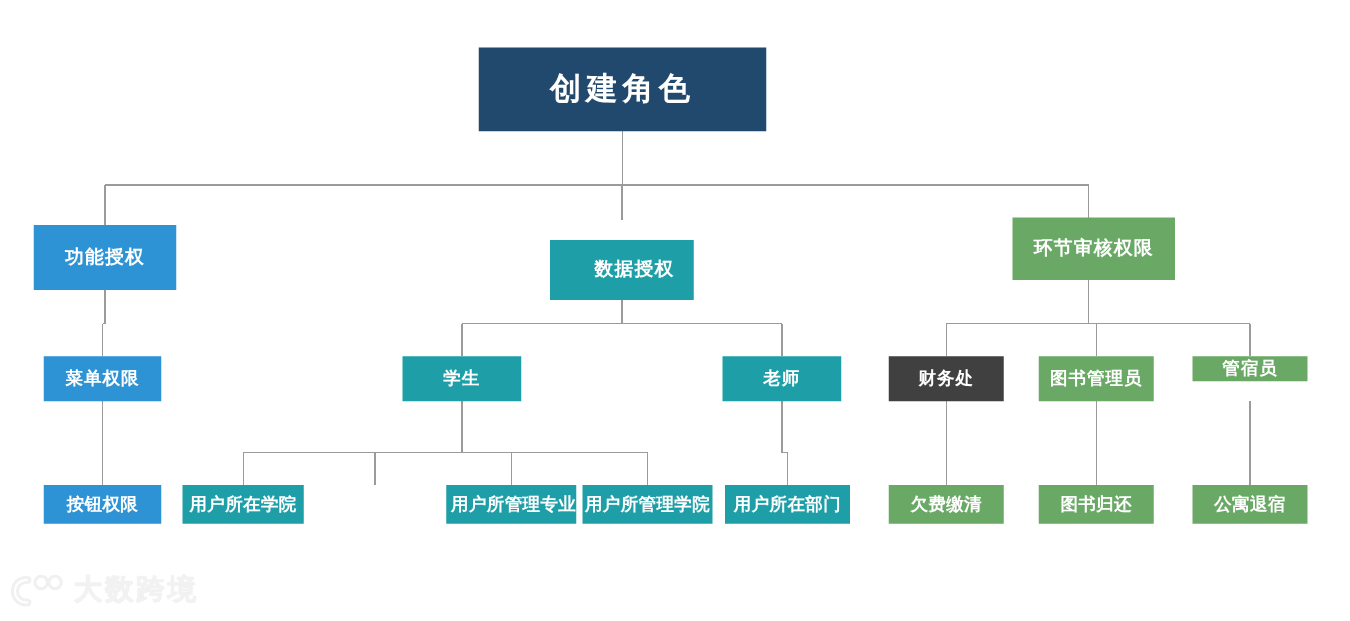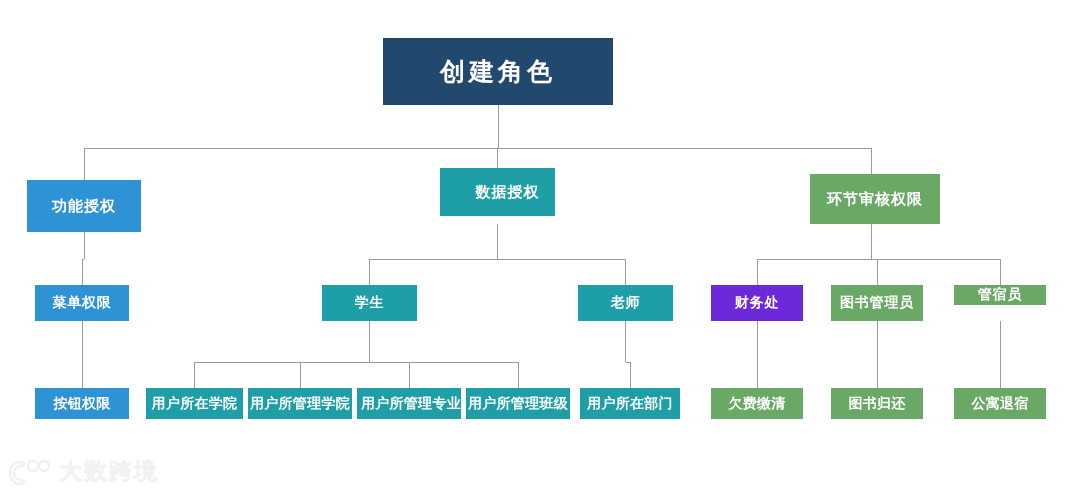--- a/index.html
+++ b/index.html
@@ -116,60 +116,57 @@
       <line x1="1000" y1="321" x2="1000" y2="388" stroke="#9B9B9B" stroke-width="1" shape-rendering="crispEdges"></line>
     </svg>
 
   <div class="node node-root" style="left: 383px; top: 38px; width: 230px; height: 67px; background: rgb(33, 73, 110);">
       <span>创建角色</span>
     </div>
 
   <div class="node node-l2" style="left: 27px; top: 180px; width: 114px; height: 52px; background: rgb(46, 147, 212);">
       <span>功能授权</span>
     </div>
-  <div class="node node-l2" style="left: 440px; top: 168px; width: 115px; height: 48px; background: rgb(30, 159, 168); padding-left: 20px;">
+  <div class="node node-l2" style="left: 440px; top: 192px; width: 115px; height: 48px; background: rgb(30, 159, 168); padding-left: 20px;">
       <span>数据授权</span>
     </div>
   <div class="node node-l2" style="left: 810px; top: 174px; width: 130px; height: 50px; background: rgb(106, 169, 101);">
       <span>环节审核权限</span>
     </div>
 
   <div class="node node-l3" style="left: 35px; top: 285px; width: 94px; height: 36px; background: rgb(46, 147, 212);">
       <span>菜单权限</span>
     </div>
   <div class="node node-l3" style="left: 322px; top: 285px; width: 95px; height: 36px; background: rgb(30, 159, 168);">
       <span>学生</span>
     </div>
   <div class="node node-l3" style="left: 578px; top: 285px; width: 95px; height: 36px; background: rgb(30, 159, 168);">
       <span>老师</span>
     </div>
-  <div class="node node-l3" style="left: 711px; top: 285px; width: 92px; height: 36px; background: #6d28d9;">
+  <div class="node node-l3" style="left: 711px; top: 285px; width: 92px; height: 36px; background: #404040;">
       <span>财务处</span>
     </div>
   <div class="node node-l3" style="left: 831px; top: 285px; width: 92px; height: 36px; background: rgb(106, 169, 101);">
       <span>图书管理员</span>
     </div>
   <div class="node node-l3" style="left: 954px; top: 285px; width: 92px; height: 20px; background: rgb(106, 169, 101); justify-content: center;">
       <span>管宿员</span>
     </div>
 
   <div class="node node-l4" style="left: 35px; top: 388px; width: 94px; height: 31px; background: rgb(46, 147, 212);">
       <span>按钮权限</span>
     </div>
   <div class="node node-l4" style="left: 146px; top: 388px; width: 97px; height: 31px; background: rgb(30, 159, 168);">
       <span>用户所在学院</span>
     </div>
-  <div class="node node-l4" style="left: 248px; top: 388px; width: 104px; height: 31px; background: rgb(30, 159, 168);">
-      <span>用户所管理学院</span>
-    </div>
   <div class="node node-l4" style="left: 357px; top: 388px; width: 104px; height: 31px; background: rgb(30, 159, 168); justify-content: flex-end;">
       <span>用户所管理专业</span>
     </div>
   <div class="node node-l4" style="left: 466px; top: 388px; width: 104px; height: 31px; background: rgb(30, 159, 168);">
-      <span>用户所管理班级</span>
+      <span>用户所管理学院</span>
     </div>
   <div class="node node-l4" style="left: 580px; top: 388px; width: 100px; height: 31px; background: rgb(30, 159, 168);">
       <span>用户所在部门</span>
     </div>
   <div class="node node-l4" style="left: 711px; top: 388px; width: 92px; height: 31px; background: rgb(106, 169, 101);">
       <span>欠费缴清</span>
     </div>
   <div class="node node-l4" style="left: 831px; top: 388px; width: 92px; height: 31px; background: rgb(106, 169, 101);">
       <span>图书归还</span>
     </div>

